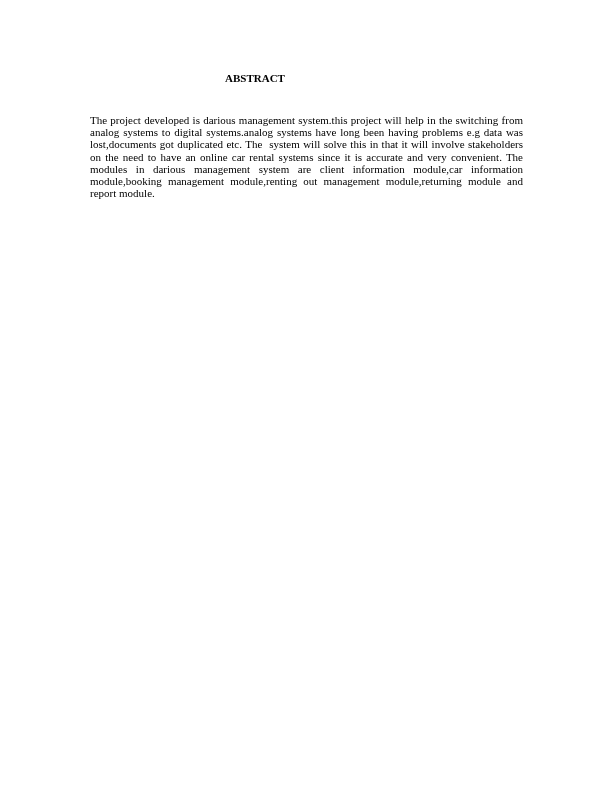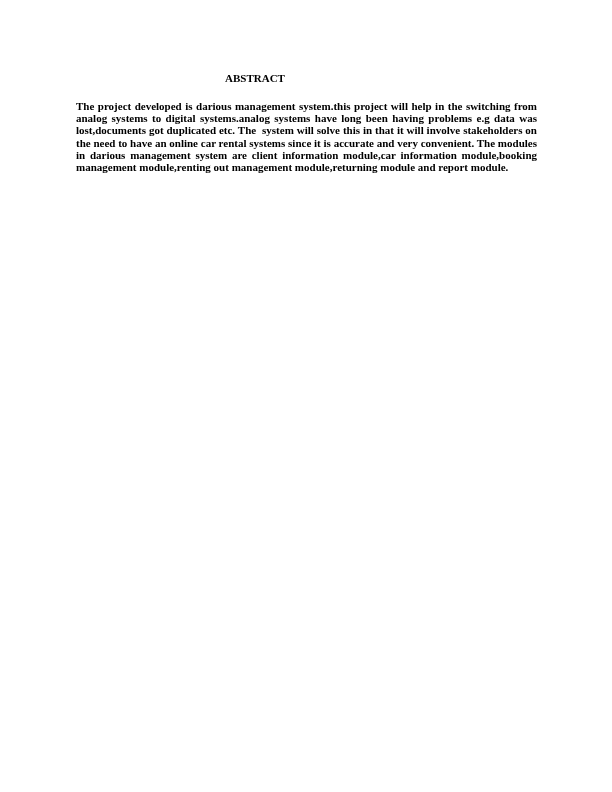--- a/index.html
+++ b/index.html
@@ -3,21 +3,21 @@
   <meta charset="utf-8">
   <style>
     html, body { margin:0; padding:0; background:#ffffff; }
     body { width:612px; height:792px; position:relative; overflow:hidden;
            font-family:"Liberation Serif", "DejaVu Serif", serif; color:#000; }
     .page { position:absolute; left:0; top:0; width:612px; height:792px; background:#fff;padding-left:44px; }
     .title { position:absolute; left:0; width:510px; top:72px; text-align:center;
              font-weight:bold; font-size:11px; line-height:13px; }
     .body-text { position:absolute; left:72px; top:96px; width:469px;
                  font-size:11px; line-height:12.2px; text-align:justify; }
-    .body-text p { margin:4px; white-space:pre-wrap;font-weight:bold; }
+    .body-text p { margin:18px; white-space:pre-wrap; }
   </style>
 </head>
 <body>
 
 <div class="page">
   <div class="title">ABSTRACT</div>
   <div class="body-text">
     <p>The project developed is darious management system.this project will help in the switching from analog systems to digital systems.analog systems have long been having problems e.g data was lost,documents got duplicated etc. The  system will solve this in that it will involve stakeholders on the need to have an online car rental systems since it is accurate and very convenient. The modules in darious management system are client information module,car information module,booking management module,renting out management module,returning module and report module.</p>
   </div>
 </div>

